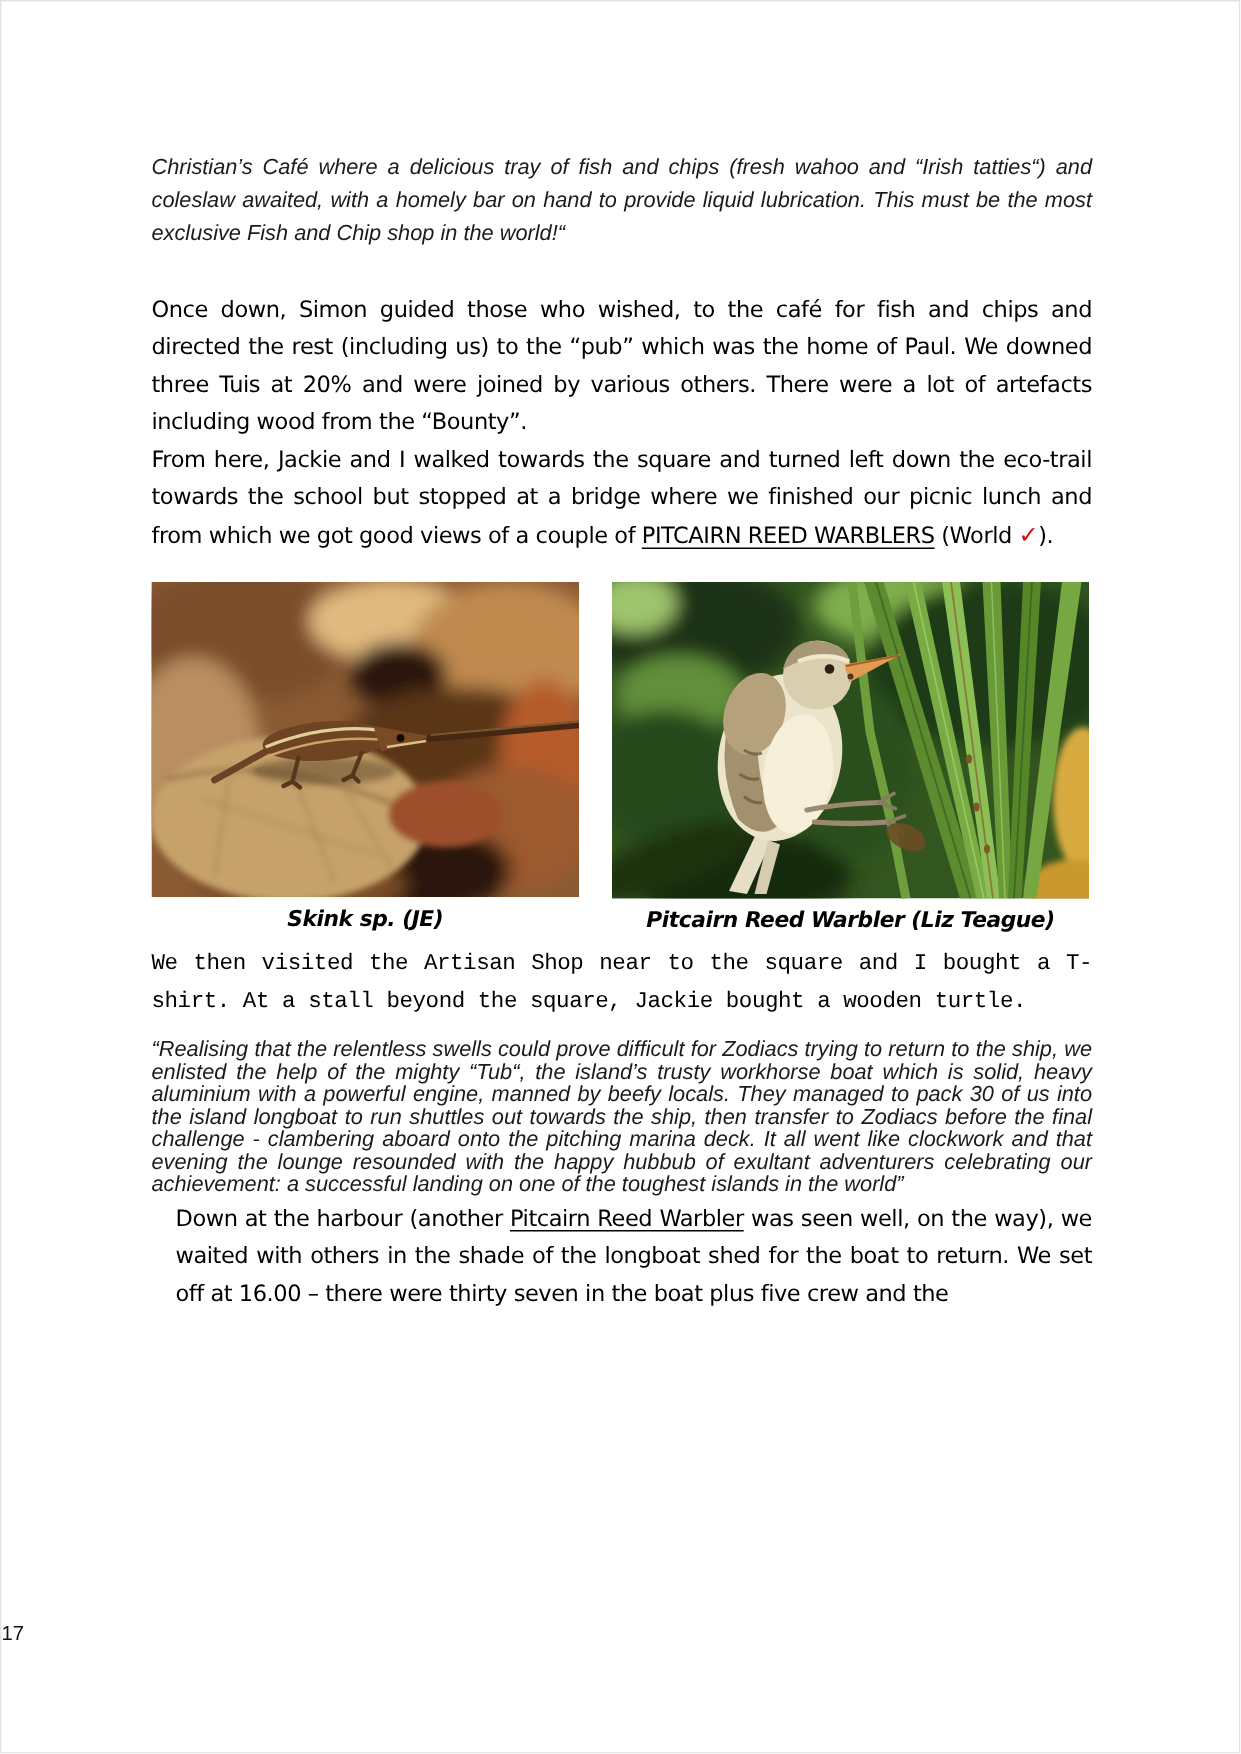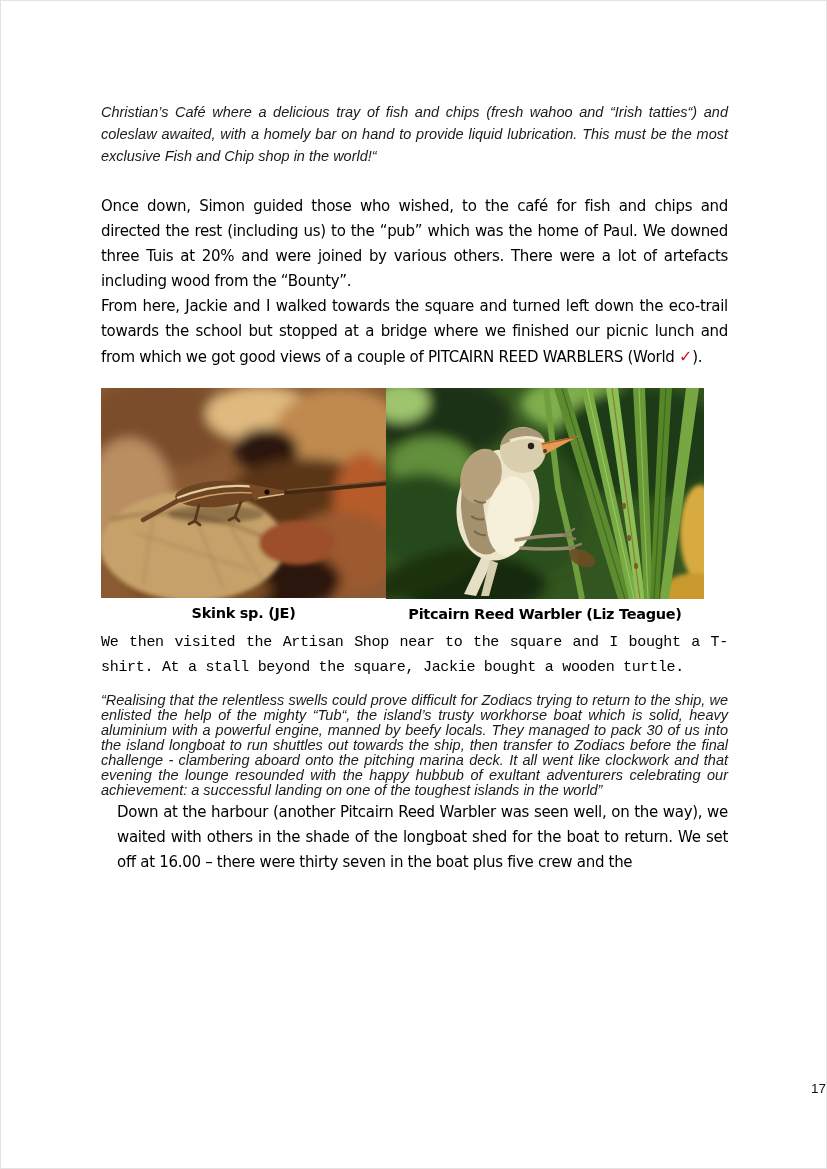--- a/index.html
+++ b/index.html
@@ -14,35 +14,35 @@
     font-family:"Liberation Sans",sans-serif;font-style:italic;
     font-size:14.5px;line-height:22px;text-align:justify;color:#1b1b1b;
   }
   .body-text{
     font-family:"DejaVu Sans",sans-serif;
     font-size:15px;line-height:25px;letter-spacing:-0.3px;
     text-align:justify;color:#000;
   }
   .quote-cafe{margin-bottom:27px;}
   .para-ecotrail{margin-bottom:18px;}
-  .species{text-underline-offset:3px;}
+  .species{text-decoration:underline;text-underline-offset:3px;}
   .check{font-weight:bold;font-size:16px;}
-  .photo-row{display:flex;margin:0 0 8px 0;}
+  .photo-row{display:flex;gap:22px;margin:0 0 8px 0;font-style:italic;}
   figure{margin:0;}
   .photo-frame{display:block;}
   figcaption{
     font-family:"DejaVu Sans",sans-serif;font-weight:bold;
     font-size:14.5px;letter-spacing:-0.3px;text-align:center;margin-top:7px;color:#000;
   }
   .quote-museum{margin:12px 0 16px 0;}
   .para-artisan{margin-bottom:13px;font-family:Liberation Mono, monospace;}
   .quote-tub{line-height:15px;}
   .para-harbour{margin-top:2px;margin-left:16px;}
   .page-number{
-    position:absolute;top:1080px;left:0;width:100%;text-align:right;
+    position:absolute;top:1080px;left:0;width:100%;text-align:left;
     font-family:"Liberation Sans",sans-serif;font-size:13.5px;color:#111;
   }
 </style>
 </head>
 <body>
 
 <div class="page">
 
   <p class="quote quote-cafe">Christian’s Café where a delicious tray of fish and chips (fresh wahoo and “Irish tatties“) and coleslaw awaited, with a homely bar on hand to provide liquid lubrication. This must be the most exclusive Fish and Chip shop in the world!“</p>
 

